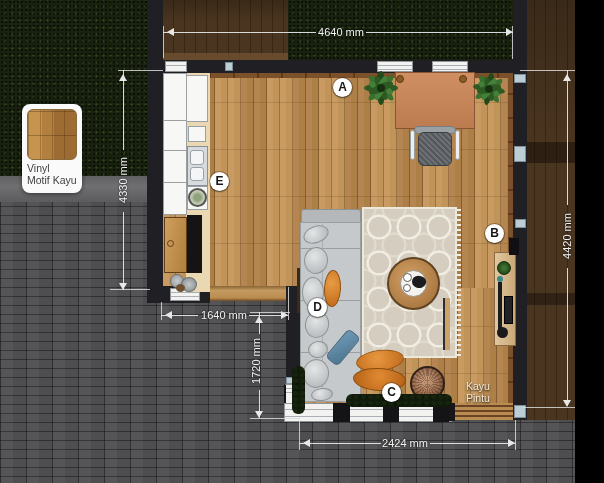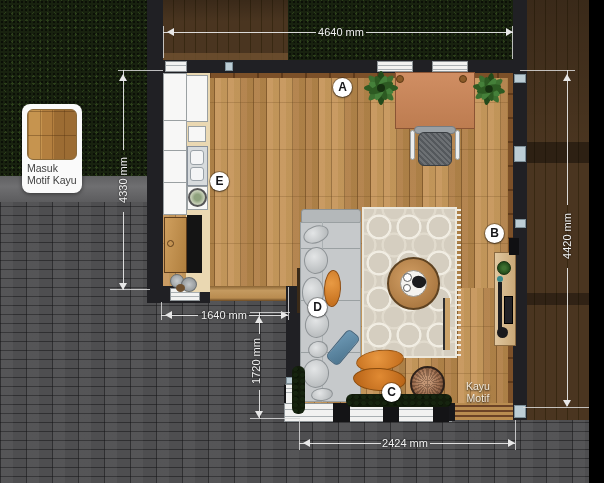--- a/index.html
+++ b/index.html
@@ -1,17 +1,17 @@
 <!DOCTYPE html>
 <html><head>
 <meta charset="utf-8">
 <style>
   html,body{margin:0;padding:0;background:#000;}
   #stage{position:relative;width:575px;height:483px;overflow:hidden;
-         font-family:"Liberation Sans",sans-serif;background:#454547;padding-left:14px;}
+         font-family:"Liberation Sans",sans-serif;background:#454547;}
   .abs{position:absolute;}
   
   .brick{background:
      repeating-linear-gradient(90deg, rgba(18,18,20,.55) 0 1px, transparent 1px 26px),
      repeating-linear-gradient(90deg, rgba(255,255,255,.04) 0 13px, transparent 13px 26px),
      repeating-linear-gradient(180deg, #4e4e50 0 8px, #2f2f31 8px 9px);}
   .grass{background-image:
      radial-gradient(rgba(0,0,0,.55) 1px, transparent 1.4px),
      radial-gradient(rgba(95,135,55,.28) 1px, transparent 1.4px);
      background-size:4px 4px,7px 7px;background-position:0 0,2px 3px;background-color:#18220f;}
@@ -262,24 +262,24 @@
   <div class="abs dlabel v" style="left:537px;top:230px;width:60px;">4420 mm</div>
 
   <div class="abs marker" style="left:333px;top:78px;">A</div>
   <div class="abs marker" style="left:485px;top:224px;">B</div>
   <div class="abs marker" style="left:382px;top:383px;">C</div>
   <div class="abs marker" style="left:308px;top:298px;">D</div>
   <div class="abs marker" style="left:210px;top:172px;">E</div>
 
   <div class="abs entrance" style="left:448px;top:381px;width:60px;">
     <div>Kayu</div>
-    <div>Motif</div>
+    <div>Pintu</div>
   </div>
 
   <div class="abs legend" style="left:22px;top:104px;width:60px;height:89px;">
     <div class="abs swatch" style="left:5px;top:5px;width:50px;height:51px;"></div>
     <div class="abs legend-text" style="left:5px;top:59px;width:54px;">
-      <div>Masuk</div>
+      <div>Vinyl</div>
       <div>Motif Kayu</div>
     </div>
   </div>
 
 </div>
 
 </body></html>

